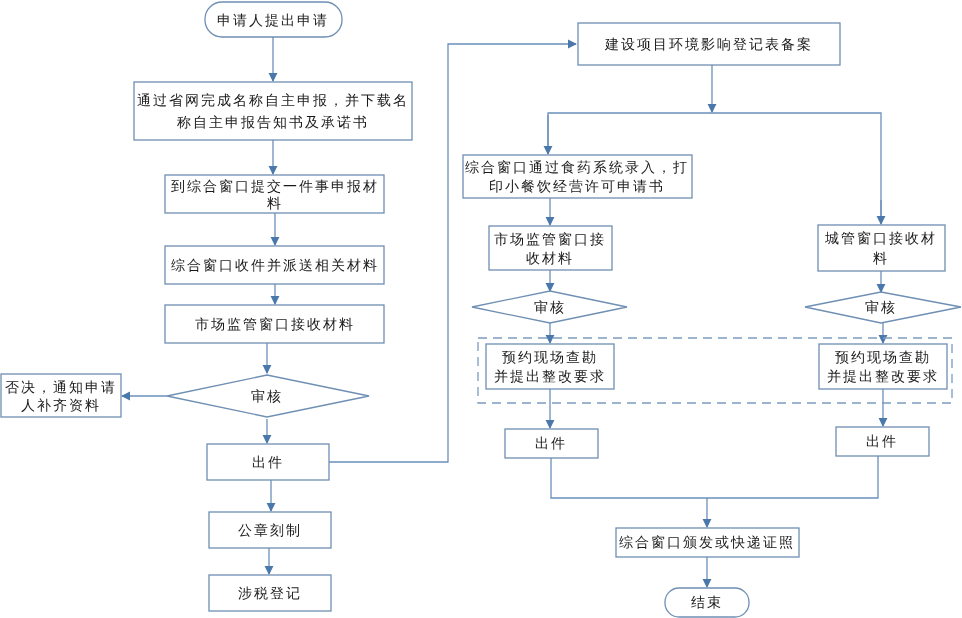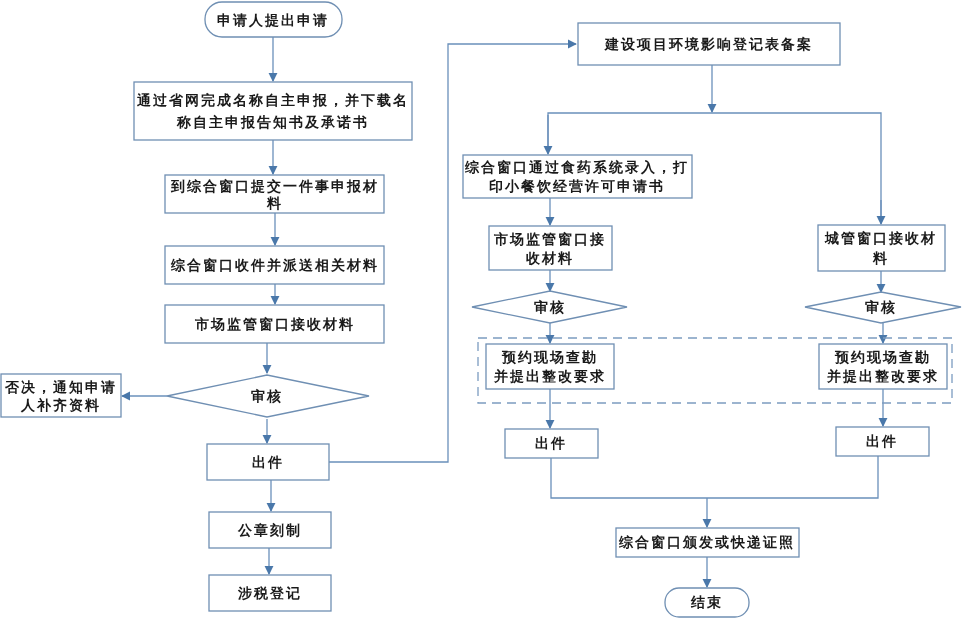--- a/index.html
+++ b/index.html
@@ -1,17 +1,17 @@
 <!DOCTYPE html>
 <html><head>
   <meta charset="utf-8">
   <style>
     html, body { margin: 0; padding: 0; background: #ffffff; }
     body { width: 962px; height: 618px; overflow: hidden; position: relative; font-family: "DejaVu Serif", "Liberation Serif", serif; }
-    #stage { position: absolute; left: 0; top: 0; width: 962px; height: 538px; font-weight: bold; }
+    #stage { position: absolute; left: 0; top: 0; width: 962px; height: 538px; }
     svg text { font-family: "DejaVu Serif", "Liberation Serif", serif; font-size: 14px; fill: #1a1a1a; letter-spacing: 2px; }
     .box { fill: #ffffff; stroke: #6f8fb3; stroke-width: 1.3; }
     .line { fill: none; stroke: #6a90bb; stroke-width: 1.3; }
     .dash { fill: none; stroke: #7c9cc0; stroke-width: 1.3; stroke-dasharray: 9 6; }
     .arrow { fill: #4a78aa; }
   </style>
 </head>
 <body>
 
 <div id="stage">

